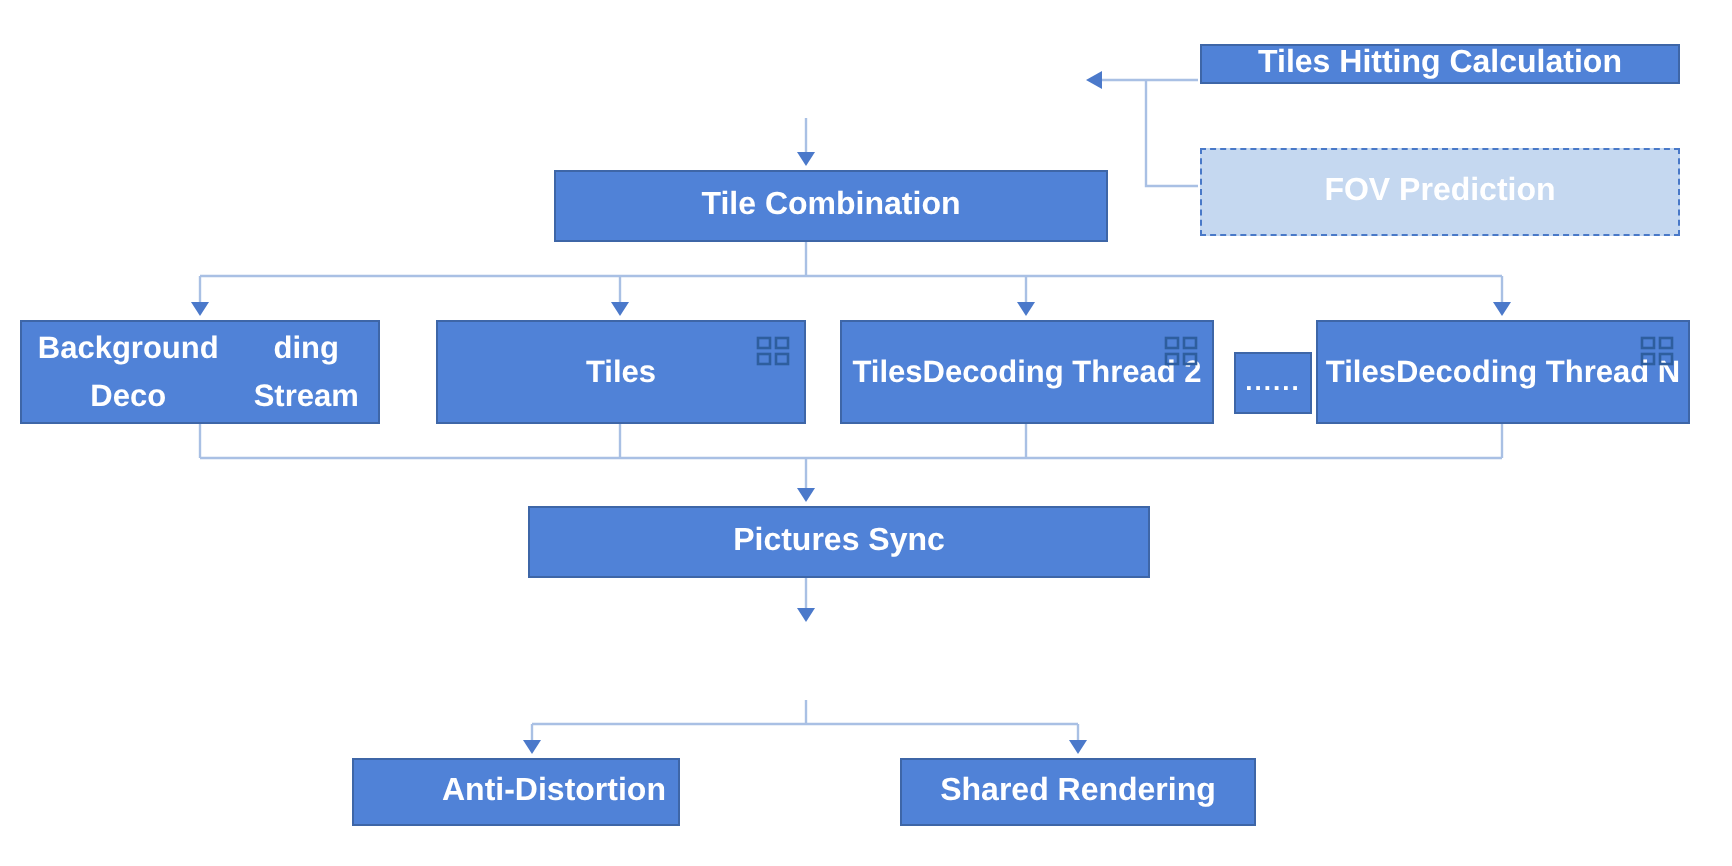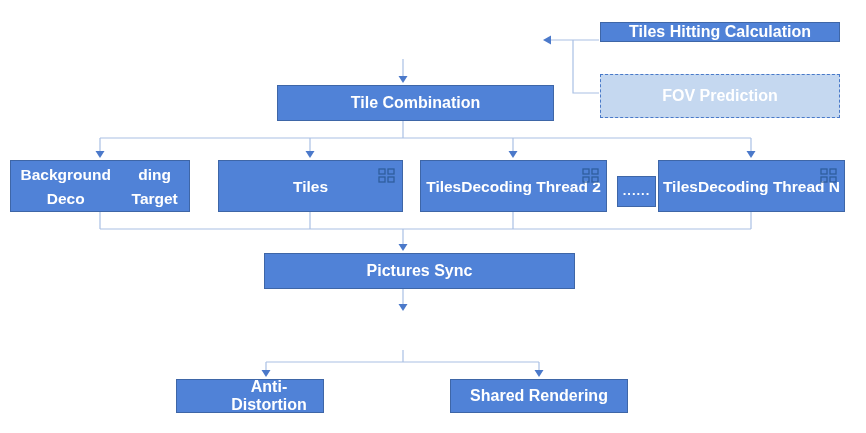--- a/index.html
+++ b/index.html
@@ -104,21 +104,21 @@
   <div class="node light" style="left:600px;top:74px;width:240px;height:44px;">
     <span>FOV Prediction</span>
   </div>
 
   <div class="node" style="left:277px;top:85px;width:277px;height:36px;">
     <span>Tile Combination</span>
   </div>
 
   <div class="node two-line" style="left:10px;top:160px;width:180px;height:52px;">
     <span>Background Deco</span>
-    <span>ding Target</span>
+    <span>ding Stream</span>
   </div>
 
   <div class="node two-line" style="left:218px;top:160px;width:185px;height:52px;">
     <svg class="grid-icon" viewBox="0 0 17 15">
       <rect x="1" y="1" width="6" height="5"></rect>
         <rect x="10" y="1" width="6" height="5"></rect>
       <rect x="1" y="9" width="6" height="5"></rect>
         <rect x="10" y="9" width="6" height="5"></rect>
     </svg>
     <span>Tiles</span>
@@ -148,21 +148,21 @@
     </svg>
     <span>Tiles</span>
     <span>Decoding Thread N</span>
   </div>
 
   <div class="node" style="left:264px;top:253px;width:311px;height:36px;">
     <span>Pictures Sync</span>
   </div>
 
 
-  <div class="node" style="left:176px;top:379px;width:148px;height:34px;padding-left:38px;">
+  <div class="node" style="left:176px;top:379px;width:164px;height:34px;padding-left:38px;">
     <span>Anti-Distortion</span>
   </div>
 
   <div class="node" style="left:450px;top:379px;width:178px;height:34px;align-items:center;">
     <span>Shared Rendering</span>
   </div>
 
 </div>
 
 </body></html>

